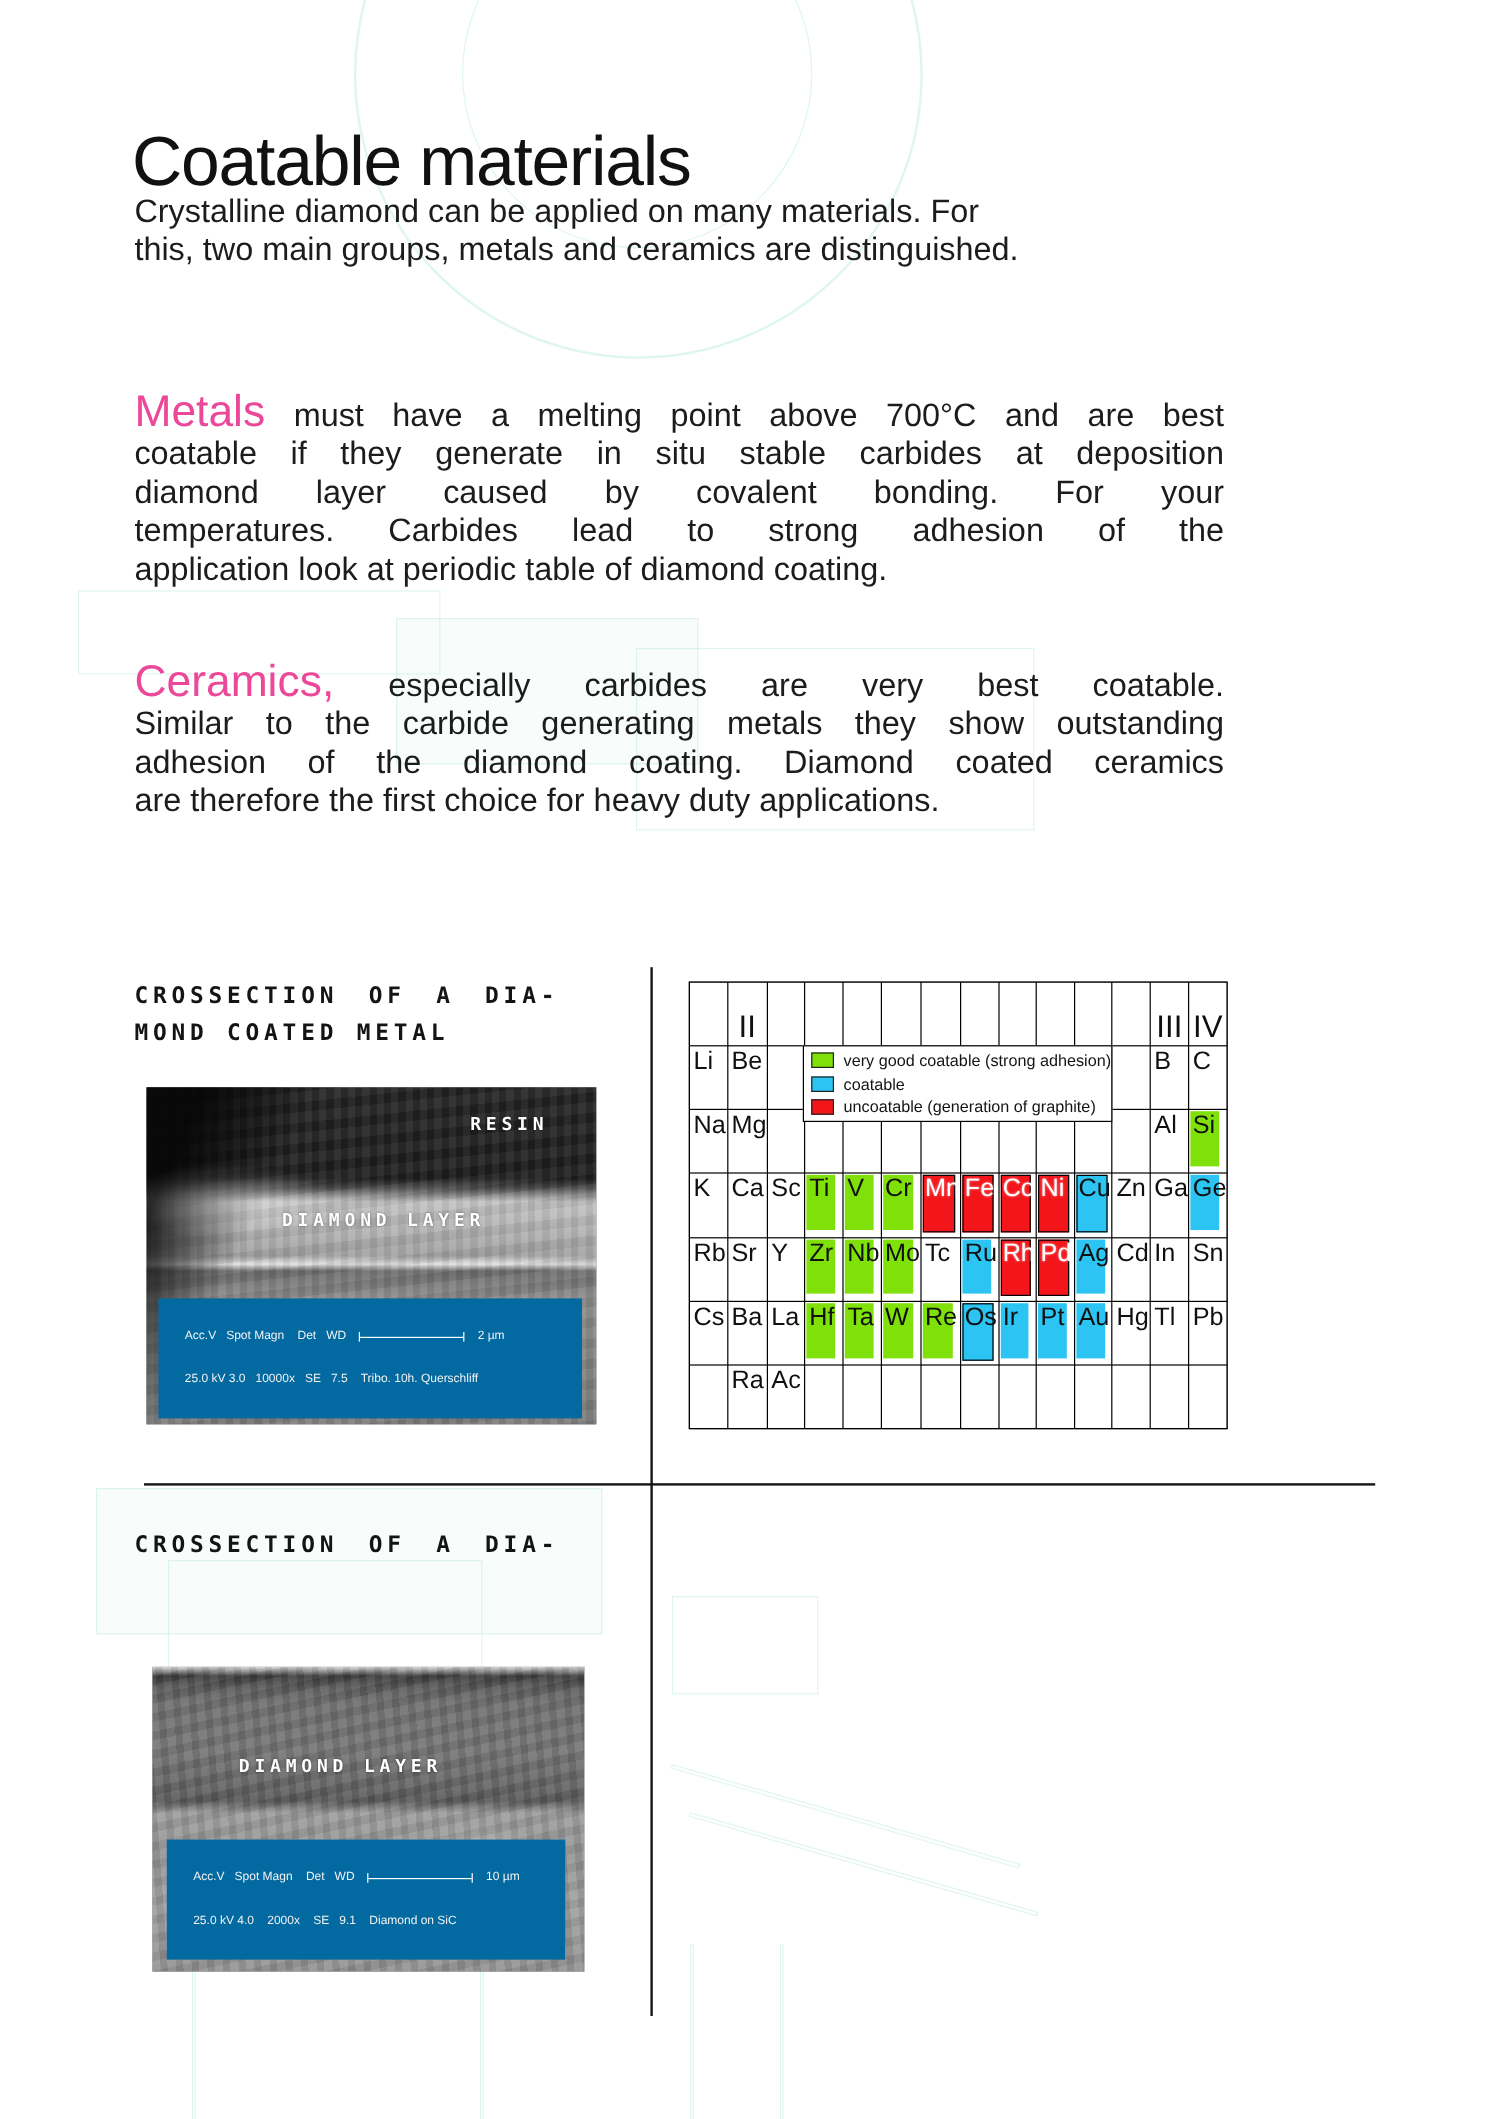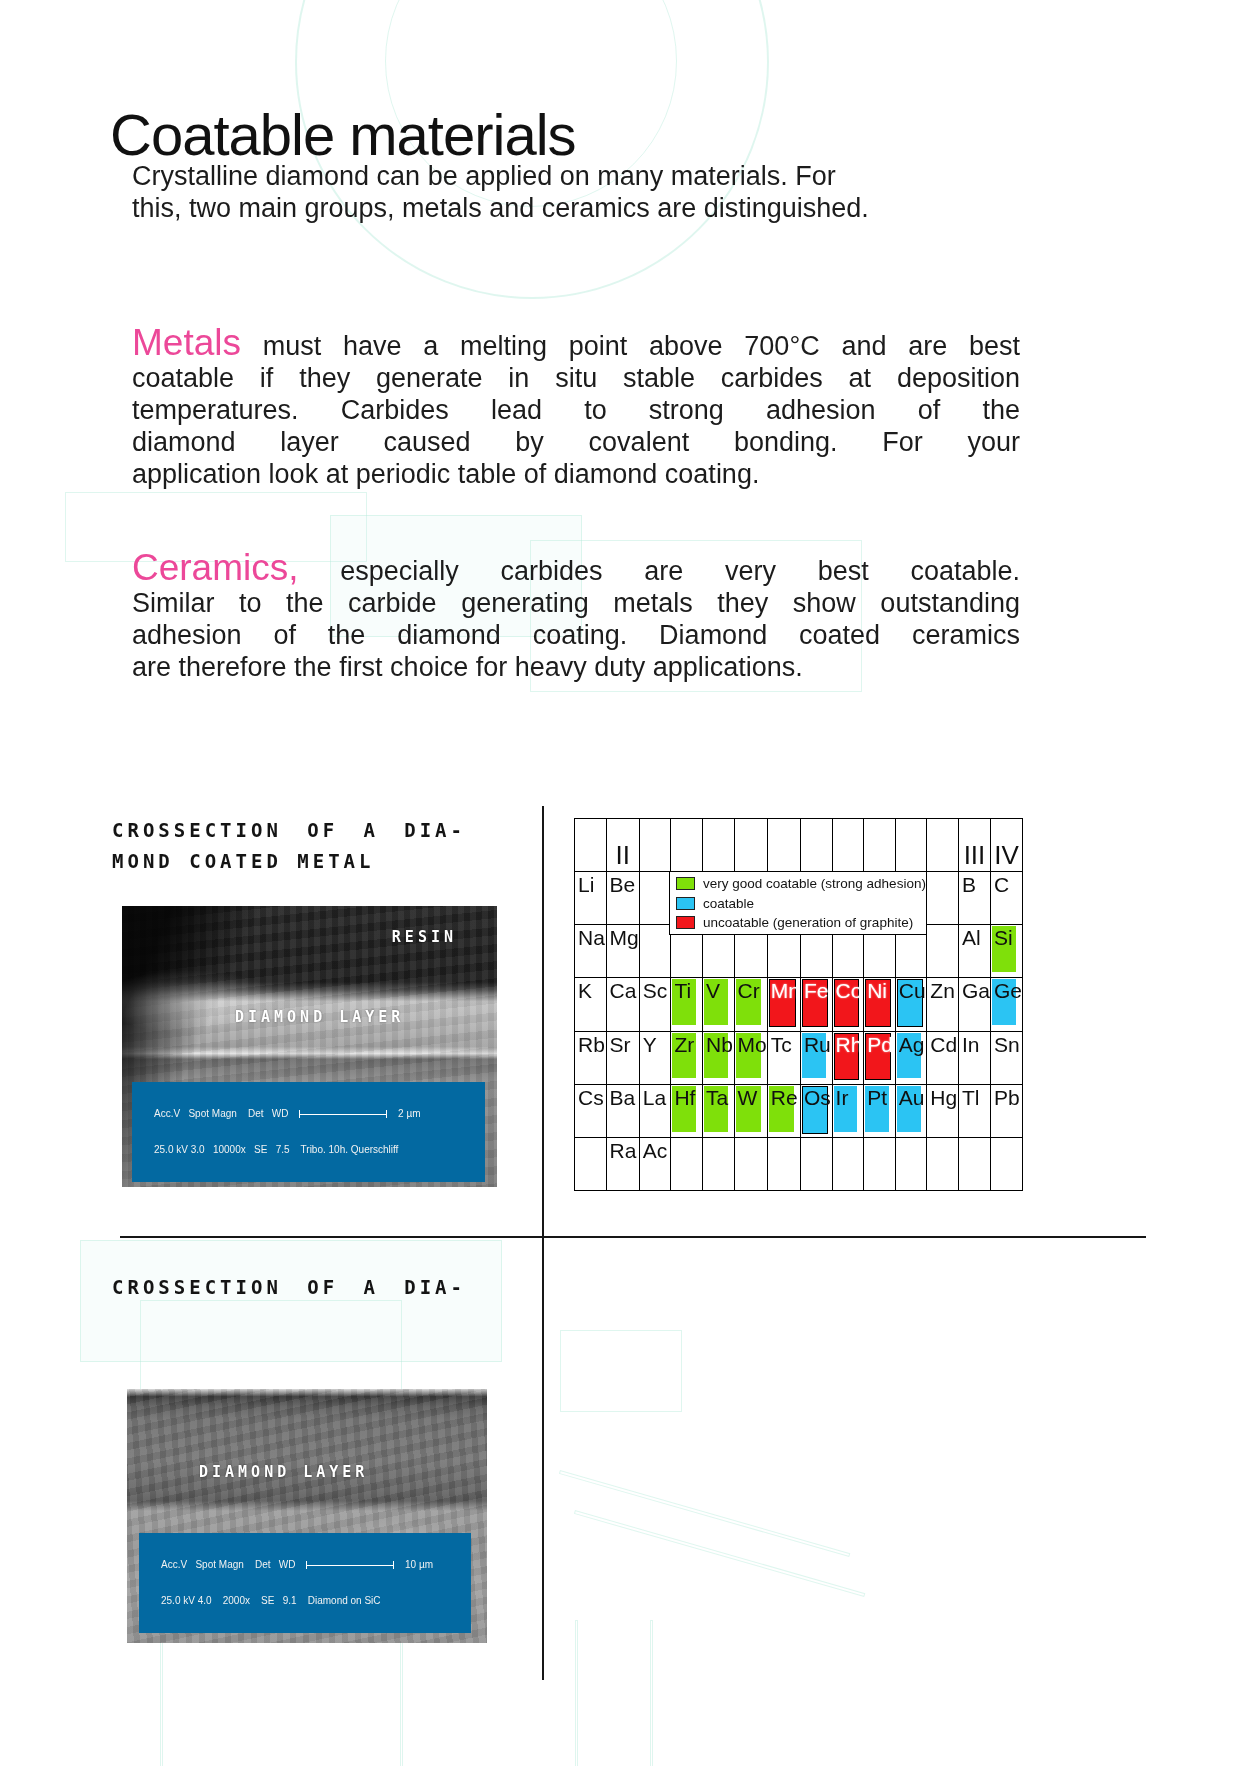--- a/index.html
+++ b/index.html
@@ -11,21 +11,21 @@
   
   .wm{position:absolute;inset:0;z-index:0;pointer-events:none;}
   .wm div{position:absolute;border:2px solid rgba(170,232,214,0.38);}
   .wm .fillwm{background:rgba(215,246,238,0.18);border-width:1px;}
   .wm .circ{border-radius:50%;}
   .wm .thin{border-width:1px;}
   
   .abs{position:absolute;z-index:1;}
   .title{left:110px;top:62px;font-size:58px;font-weight:normal;letter-spacing:-1px;color:#111;}
   .para{left:112px;width:908px;font-size:27px;line-height:32px;color:#1c1c1c;}
-  .pline{display:block;margin-left:20px;}
+  .pline{display:block;}
   .jl{text-align:justify;text-align-last:justify;}
   .lead{font-size:37px;font-weight:normal;color:#ec4899;}
   .fig-heading{left:112px;width:354px;font-family:"DejaVu Sans Mono",monospace;
     font-weight:bold;font-size:19px;letter-spacing:4px;line-height:31px;color:#141414;}
   .fig-heading .hl1{display:block;text-align:justify;text-align-last:justify;}
   .fig-heading .hl2{display:block;}
   
   .vdiv{left:542px;top:806px;width:2px;height:874px;background:#161616;}
   .hdiv{left:120px;top:1236px;width:1026px;height:2px;background:#161616;}
   
@@ -102,22 +102,22 @@
   <h1 class="abs title">Coatable materials</h1>
 
   <div class="abs para" style="top:160px;">
     <span class="pline">Crystalline diamond can be applied on many materials. For</span>
     <span class="pline">this, two main groups, metals and ceramics are distinguished.</span>
   </div>
 
   <div class="abs para" style="top:327px;">
     <span class="pline jl"><span class="lead">Metals</span><span> must have a melting point above 700°C and are best</span></span>
     <span class="pline jl">coatable if they generate in situ stable carbides at deposition</span>
+    <span class="pline jl">diamond layer caused by covalent bonding. For your</span>
     <span class="pline jl">temperatures. Carbides lead to strong adhesion of the</span>
-    <span class="pline jl">diamond layer caused by covalent bonding. For your</span>
     <span class="pline">application look at periodic table of diamond coating.</span>
   </div>
 
   <div class="abs para" style="top:552px;">
     <span class="pline jl"><span class="lead">Ceramics,</span><span> especially carbides are very best coatable.</span></span>
     <span class="pline jl">Similar to the carbide generating metals they show outstanding</span>
     <span class="pline jl">adhesion of the diamond coating. Diamond coated ceramics</span>
     <span class="pline">are therefore the first choice for heavy duty applications.</span>
   </div>
 

